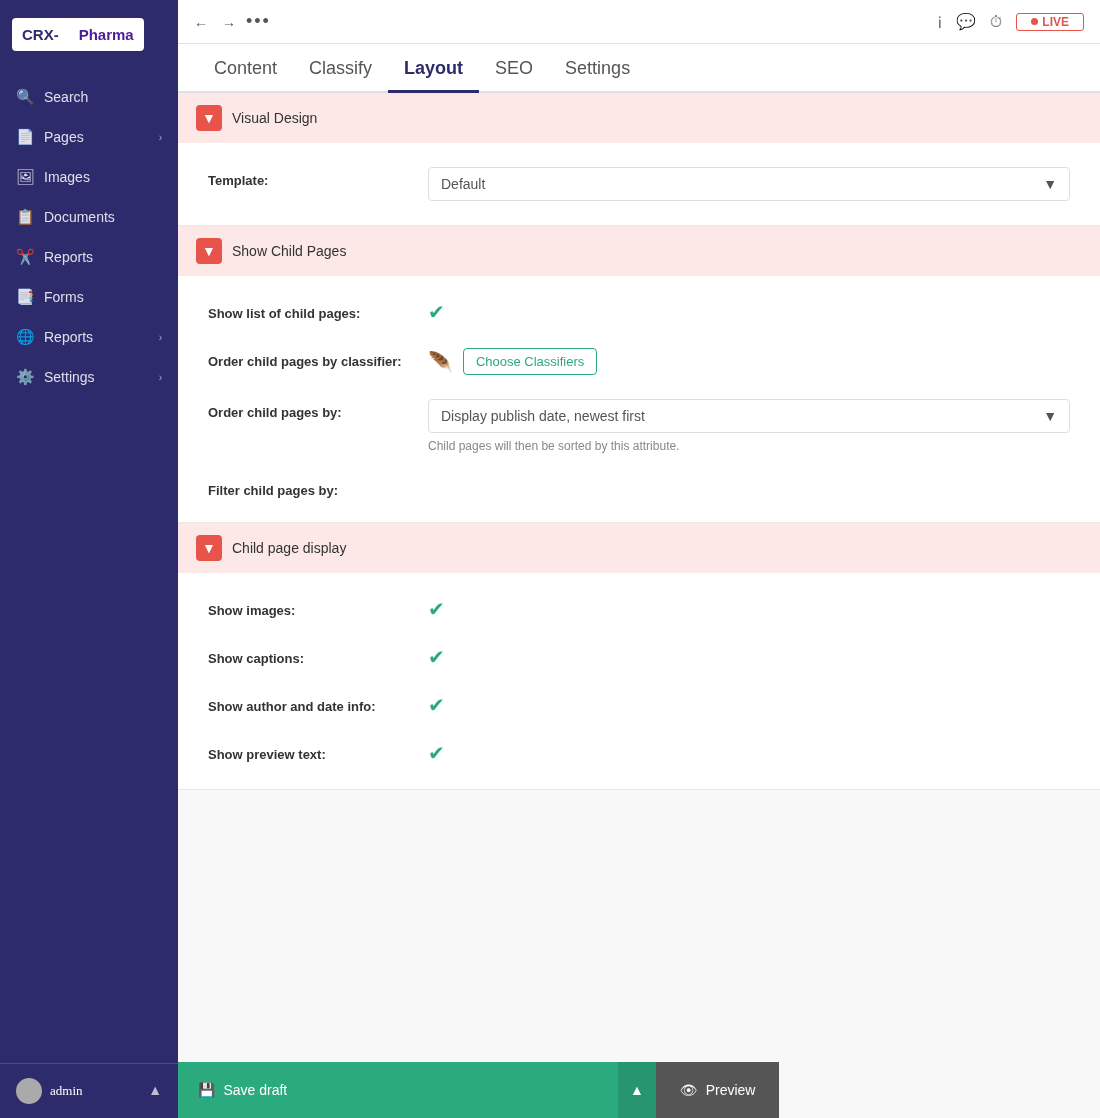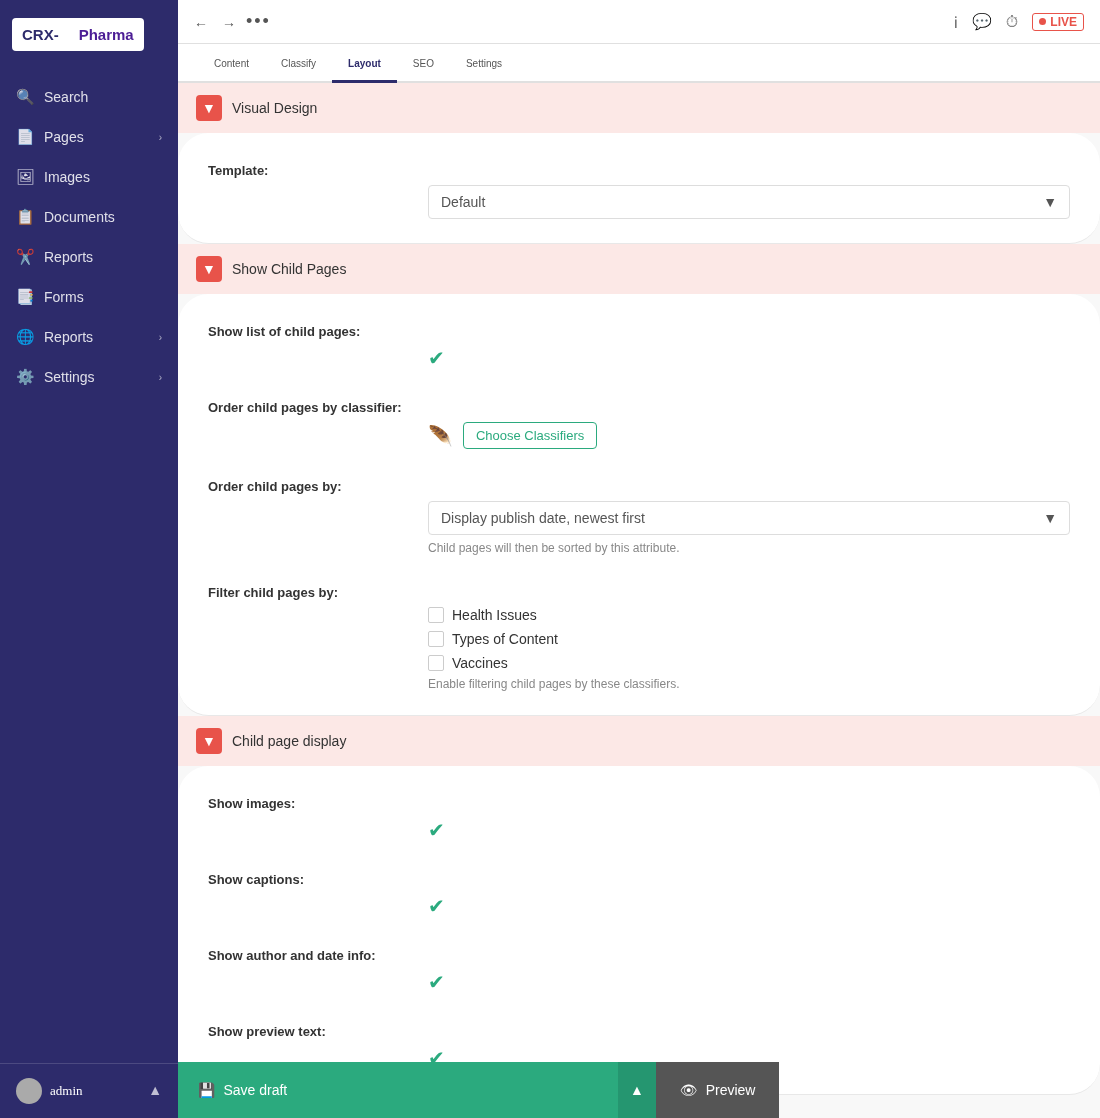--- a/index.html
+++ b/index.html
@@ -79,35 +79,35 @@
       flex-shrink: 0;
     }
     .topbar-nav-icon { color: #555; font-size: 14px; cursor: pointer; }
     .topbar-title { font-size: 14px; font-weight: 500; color: #333; flex: 1; }
     .topbar-dots { color: #555; font-size: 18px; cursor: pointer; letter-spacing: 2px; }
     .topbar-actions { display: flex; align-items: center; gap: 14px; margin-left: auto; }
     .topbar-icon { font-size: 16px; color: #666; cursor: pointer; }
     .live-badge {
       display: flex; align-items: center; gap: 4px;
       color: #e8534a; font-size: 12px; font-weight: 600;
-      border: 1px solid #e8534a; border-radius: 3px; padding: 1px 6px;
+      border: 1px solid #e8534a; border-radius: 3px; padding: 1px 14px;
     }
     .live-dot { width: 7px; height: 7px; border-radius: 50%; background: #e8534a; }
 
     
     .tabbar {
       background: #fff;
       border-bottom: 2px solid #e0e0e0;
       padding: 0 20px;
       display: flex;
       flex-shrink: 0;
     }
     .tab {
       padding: 14px 16px 12px;
-      font-size: 10px;
+      font-size: 18px;
       color: #555;
       cursor: pointer;
       position: relative;
       text-decoration: none;
     }
     .tab.active {
       color: #2d2b6b;
       font-weight: 600;
     }
     .tab.active::after {
@@ -139,40 +139,40 @@
     }
     .section-toggle {
       width: 26px; height: 26px;
       background: #e8534a;
       border-radius: 4px;
       display: flex; align-items: center; justify-content: center;
       color: #fff; font-size: 14px; cursor: pointer; flex-shrink: 0;
     }
     .section-title { font-size: 14px; font-weight: 500; color: #333; }
 
-    .section-body { background: #fff; padding: 24px 30px; border-bottom: 1px solid #e8e8e8; border-radius: 31px; }
+    .section-body { background: #fff; padding: 24px 30px; border-bottom: 1px solid #e8e8e8; }
 
     
     .form-row {
       display: flex;
       align-items: flex-start;
       margin-bottom: 24px;
       gap: 20px;
     }
     .form-row:last-child { margin-bottom: 0; }
     .form-label {
       width: 200px;
       flex-shrink: 0;
       font-size: 13px;
       font-weight: 600;
       color: #333;
       padding-top: 6px;
     }
     .form-label .required { color: #e8534a; font-size: 16px; line-height: 1; }
-    .form-control { flex: 1; margin-top: 28px; }
+    .form-control { flex: 1; }
 
     
     .select-box {
       display: flex;
       align-items: center;
       border: 1px solid #ddd;
       border-radius: 4px;
       background: #fff;
       padding: 8px 12px;
       cursor: pointer;
@@ -404,37 +404,20 @@
             <div class="select-box">
               <span class="select-box-text">Display publish date, newest first</span>
               <span class="select-arrow">▼</span>
             </div>
             <div class="hint-text">Child pages will then be sorted by this attribute.</div>
           </div>
         </div>
 
         <div class="form-row">
           <div class="form-label">Filter child pages by:</div>
-          <div class="form-control">
-            <div class="checkbox-list">
-              <label class="checkbox-item">
-                <div class="checkbox-box"></div>
-                <span>Health Issues</span>
-              </label>
-              <label class="checkbox-item">
-                <div class="checkbox-box"></div>
-                <span>Types of Content</span>
-              </label>
-              <label class="checkbox-item">
-                <div class="checkbox-box"></div>
-                <span>Vaccines</span>
-              </label>
-            </div>
-            <div class="hint-text">Enable filtering child pages by these classifiers.</div>
-          </div>
         </div>
 
       </div>
     </div>
 
     <div class="section">
       <div class="section-header">
         <div class="section-toggle">▼</div>
         <span class="section-title">Child page display</span>
       </div>

